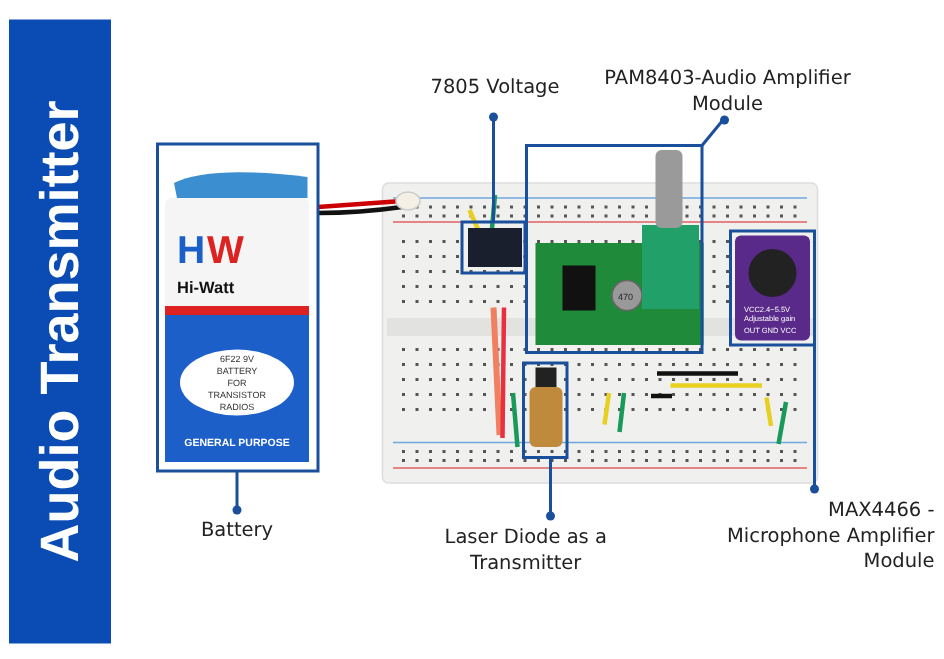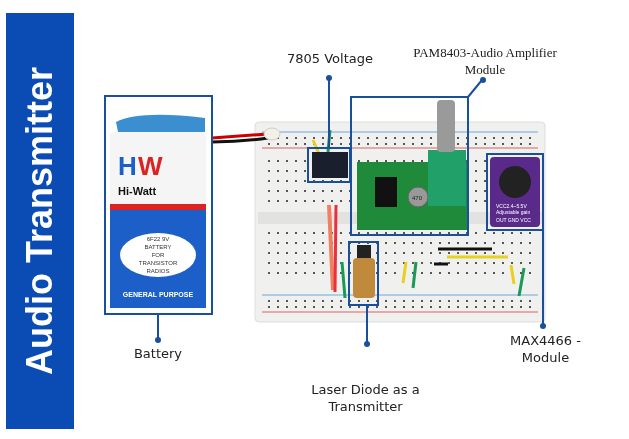--- a/index.html
+++ b/index.html
@@ -528,27 +528,28 @@
     <circle cx="329" cy="78" r="3"></circle>
     <circle cx="483" cy="80" r="3"></circle>
     <circle cx="367" cy="344" r="3"></circle>
     <circle cx="543" cy="326" r="3"></circle>
   </g>
 </svg>
 
 <div class="label" style="left:270px; top:38px; width:120px;margin-top:12px;">
   <div>7805 Voltage</div>
 </div>
-<div class="label" style="left:400px; top:44px; width:170px;font-family:Liberation Serif, serif;">
+<div class="label" style="left:400px; top:44px; width:170px;">
   <div>PAM8403-Audio Amplifier</div>
   <div>Module</div>
 </div>
 <div class="label" style="left:118px; top:345px; width:80px;">
   <div>Battery</div>
 </div>
-<div class="label" style="left:298px; top:350px; width:135px;margin-top:31px;">
+<div class="label" style="left:283px; top:350px; width:135px;">
   <div>Laser Diode as a</div>
   <div>Transmitter</div>
 </div>
-<div class="label" style="left:468px; top:332px; width:155px;">
+<div class="label" style="left:468px; top:332px; width:155px;text-align:right;">
   <div>MAX4466 -</div>
+  <div>Microphone Amplifier</div>
   <div>Module</div>
 </div>
 
 </body></html>

